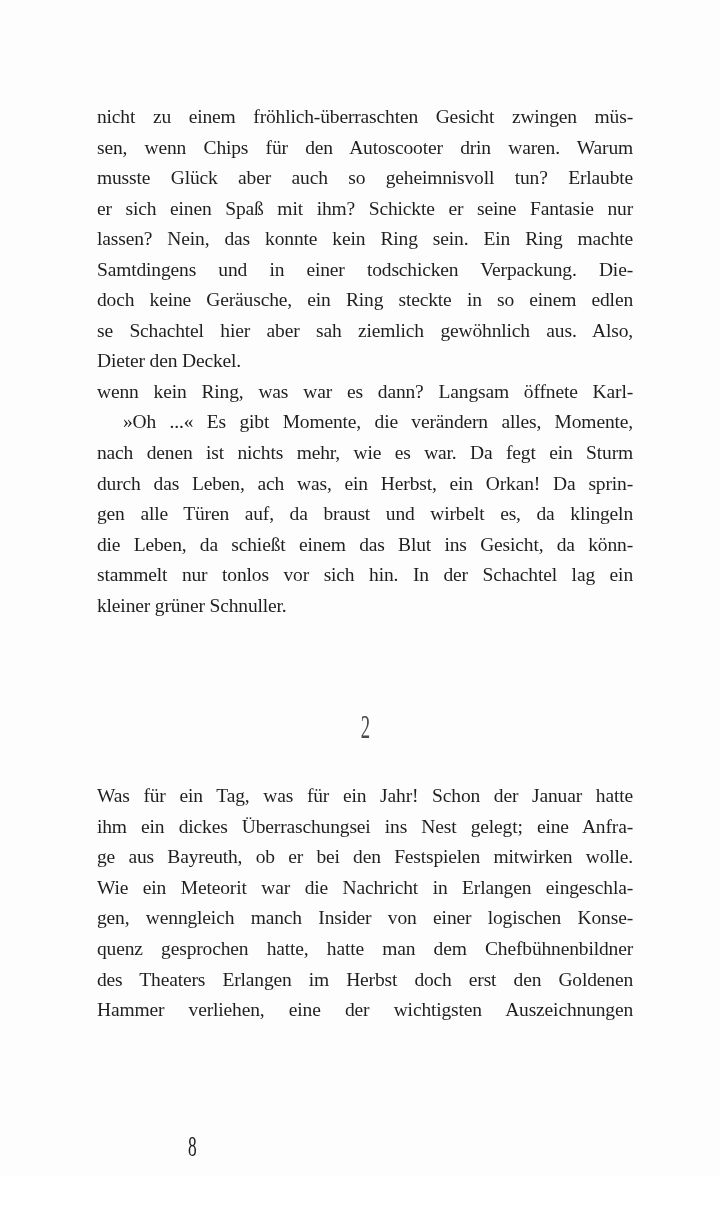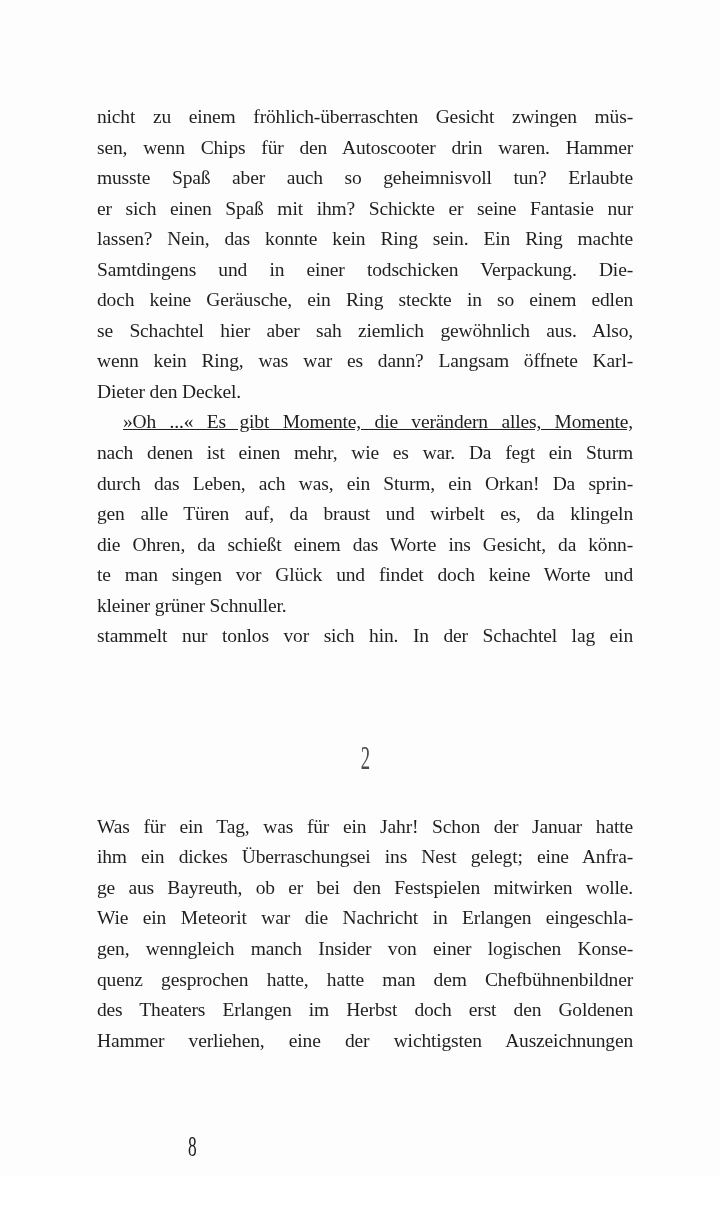--- a/index.html
+++ b/index.html
@@ -31,21 +31,20 @@
     letter-spacing: -0.15px;
     text-align: justify;
     text-align-last: justify;
     white-space: normal;
   }
   .line.lastline {
     text-align-last: left;
   }
   .line.firstindent {
     text-indent: 26px;
-    text-decoration: underline;
   }
   .chapter-number {
     margin-top: 88px;
     margin-bottom: 36px;
     height: 36px;
     line-height: 36px;
     text-align: center;
     font-size: 34px;
     color: #4a4a4a;
   }
@@ -70,39 +69,38 @@
     transform-origin: center;
   }
 </style>
 </head>
 <body>
 
 <div class="page" style="background: rgb(253, 253, 253);">
   <div class="text-flow" id="text-flow" style="color: rgb(31, 31, 31);">
       <div class="paragraph">
         <div class="line">nicht zu einem fröhlich-überraschten Gesicht zwingen müs-</div>
-        <div class="line">sen, wenn Chips für den Autoscooter drin waren. Hammer</div>
-        <div class="line">musste Spaß aber auch so geheimnisvoll tun? Erlaubte</div>
+        <div class="line">sen, wenn Chips für den Autoscooter drin waren. Warum</div>
+        <div class="line">musste Glück aber auch so geheimnisvoll tun? Erlaubte</div>
         <div class="line">er sich einen Spaß mit ihm? Schickte er seine Fantasie nur</div>
         <div class="line">lassen? Nein, das konnte kein Ring sein. Ein Ring machte</div>
         <div class="line">Samtdingens und in einer todschicken Verpackung. Die-</div>
         <div class="line">doch keine Geräusche, ein Ring steckte in so einem edlen</div>
         <div class="line">se Schachtel hier aber sah ziemlich gewöhnlich aus. Also,</div>
+        <div class="line lastline">Dieter den Deckel.</div>
         <div class="line">wenn kein Ring, was war es dann? Langsam öffnete Karl-</div>
-        <div class="line lastline">Dieter den Deckel.</div>
       </div>
       <div class="paragraph">
         <div class="line firstindent">»Oh ...« Es gibt Momente, die verändern alles, Momente,</div>
-        <div class="line">nach denen ist einen mehr, wie es war. Da fegt ein Sturm</div>
-        <div class="line">durch das Leben, ach was, ein Sturm, ein Orkan! Da sprin-</div>
+        <div class="line">nach denen ist nichts mehr, wie es war. Da fegt ein Sturm</div>
+        <div class="line">durch das Leben, ach was, ein Herbst, ein Orkan! Da sprin-</div>
         <div class="line">gen alle Türen auf, da braust und wirbelt es, da klingeln</div>
-        <div class="line">die Ohren, da schießt einem das Worte ins Gesicht, da könn-</div>
-        <div class="line">te man singen vor Glück und findet doch keine Worte und</div>
+        <div class="line">die Leben, da schießt einem das Blut ins Gesicht, da könn-</div>
+        <div class="line">stammelt nur tonlos vor sich hin. In der Schachtel lag ein</div>
         <div class="line lastline">kleiner grüner Schnuller.</div>
-        <div class="line">stammelt nur tonlos vor sich hin. In der Schachtel lag ein</div>
       </div>
       <div class="chapter-number" style="color: rgb(74, 74, 74);"><span class="digit">2</span></div>
       <div class="paragraph">
         <div class="line">Was für ein Tag, was für ein Jahr! Schon der Januar hatte</div>
         <div class="line">ihm ein dickes Überraschungsei ins Nest gelegt; eine Anfra-</div>
         <div class="line">ge aus Bayreuth, ob er bei den Festspielen mitwirken wolle.</div>
         <div class="line">Wie ein Meteorit war die Nachricht in Erlangen eingeschla-</div>
         <div class="line">gen, wenngleich manch Insider von einer logischen Konse-</div>
         <div class="line">quenz gesprochen hatte, hatte man dem Chefbühnenbildner</div>
         <div class="line">des Theaters Erlangen im Herbst doch erst den Goldenen</div>

